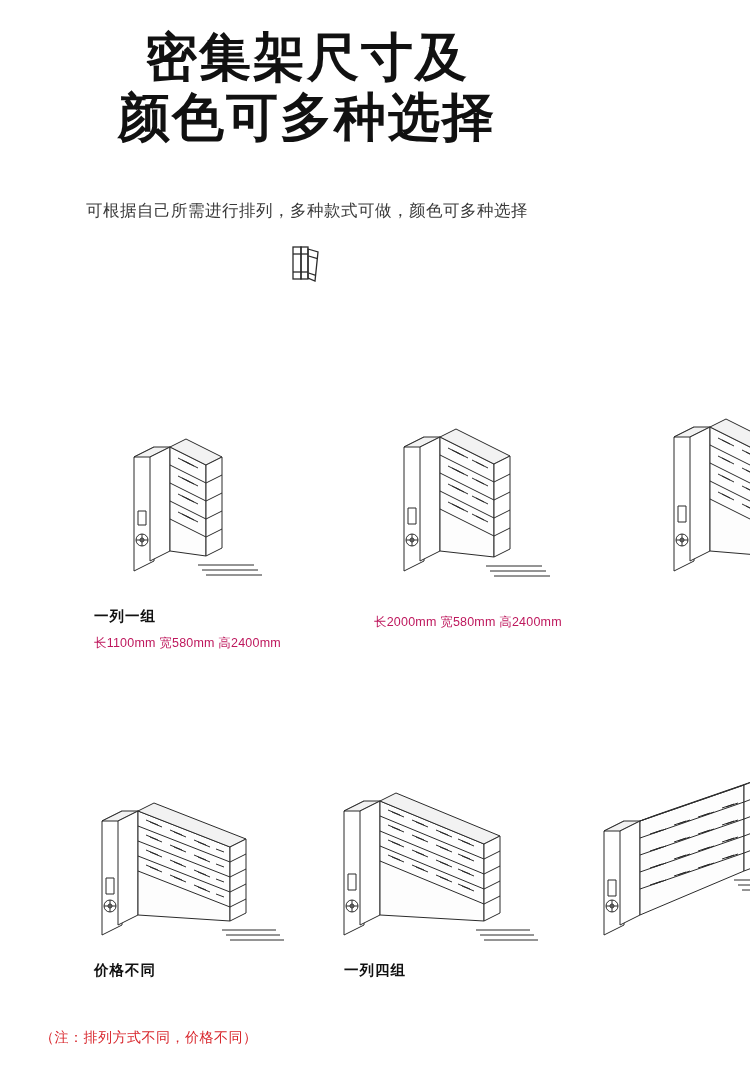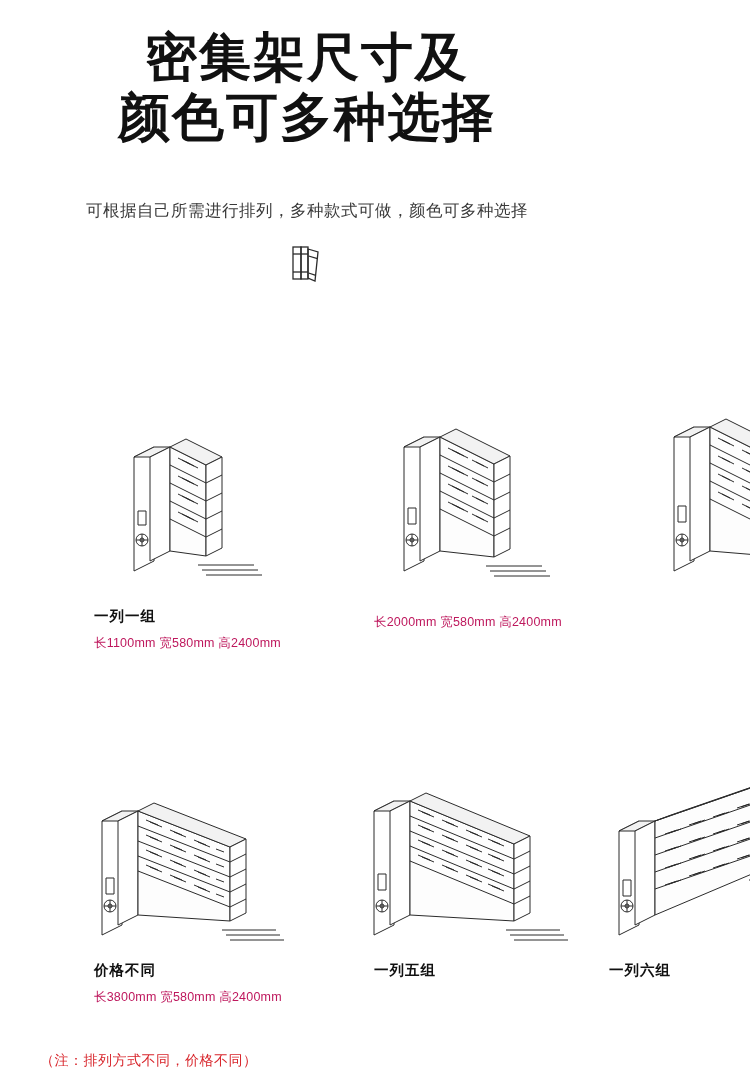--- a/index.html
+++ b/index.html
@@ -112,21 +112,21 @@
     text-align: center;
   }
   .row-2 {
     margin-top: 82px;
   }
 
   
   .footnote {
     position: absolute;
     left: 40px;
-    bottom: 5px;
+    bottom: 28px;
     color: #d8262c;
     font-size: 14px;
     letter-spacing: 0.5px;
   }
 </style>
 </head>
 <body>
 
 <div class="page">
 
@@ -271,21 +271,20 @@
               <path d="M172 128 L188 120 M172 143 L188 135 M172 158 L188 150 M172 173 L188 165"></path>
               <path d="M88 86 L100 91 M92 88 L104 93 M112 96 L124 101 M116 98 L128 103 M136 106 L148 111 M140 108 L152 113 M158 115 L166 118"></path>
               <path d="M88 101 L100 106 M92 103 L104 108 M112 111 L124 116 M116 113 L128 118 M136 121 L148 126 M140 123 L152 128 M158 130 L166 133"></path>
               <path d="M88 116 L100 121 M92 118 L104 123 M112 126 L124 131 M116 128 L128 133 M136 136 L148 141 M140 138 L152 143 M158 145 L166 148"></path>
               <path d="M88 131 L100 136 M92 133 L104 138 M112 141 L124 146 M116 143 L128 148 M136 151 L148 156 M140 153 L152 158 M158 160 L166 163"></path>
               <path d="M164 196 L218 196 M168 201 L222 201 M172 206 L226 206"></path>
             </g>
           </svg>
         </div>
         <div class="cell-title">价格不同</div>
-        <div class="cell-dims">长3800mm 宽580mm 高2400mm</div>
       </div>
 
       <div class="cell">
         <div class="art">
           <svg width="250" height="225" viewBox="0 0 250 225" xmlns="http://www.w3.org/2000/svg">
             <g fill="none" stroke="#2b2b2b" stroke-width="1" stroke-linejoin="round">
               <path d="M36 77 L56 67 L56 191 L36 201 Z" fill="#ffffff"></path>
               <path d="M36 77 L56 67 L72 67 L52 77 Z" fill="#f2f2f2"></path>
               <path d="M52 77 L72 67 L72 181 L52 191 Z" fill="#ffffff"></path>
               <circle cx="44" cy="172" r="6"></circle>
@@ -298,21 +297,21 @@
               <path d="M72 82 L176 125 M72 97 L176 140 M72 112 L176 155 M72 127 L176 170"></path>
               <path d="M176 125 L192 117 M176 140 L192 132 M176 155 L192 147 M176 170 L192 162"></path>
               <path d="M80 76 L92 81 M84 78 L96 83 M104 86 L116 91 M108 88 L120 93 M128 96 L140 101 M132 98 L144 103 M150 105 L162 110 M154 107 L166 112"></path>
               <path d="M80 91 L92 96 M84 93 L96 98 M104 101 L116 106 M108 103 L120 108 M128 111 L140 116 M132 113 L144 118 M150 120 L162 125 M154 122 L166 127"></path>
               <path d="M80 106 L92 111 M84 108 L96 113 M104 116 L116 121 M108 118 L120 123 M128 126 L140 131 M132 128 L144 133 M150 135 L162 140 M154 137 L166 142"></path>
               <path d="M80 121 L92 126 M84 123 L96 128 M104 131 L116 136 M108 133 L120 138 M128 141 L140 146 M132 143 L144 148 M150 150 L162 155 M154 152 L166 157"></path>
               <path d="M168 196 L222 196 M172 201 L226 201 M176 206 L230 206"></path>
             </g>
           </svg>
         </div>
-        <div class="cell-title">一列五组</div>
+        <div class="cell-title">一列四组</div>
       </div>
 
       <div class="cell">
         <div class="art">
           <svg width="250" height="225" viewBox="0 0 250 225" xmlns="http://www.w3.org/2000/svg">
             <g fill="none" stroke="#2b2b2b" stroke-width="1" stroke-linejoin="round">
               <path d="M46 97 L66 87 L66 191 L46 201 Z" fill="#ffffff"></path>
               <path d="M46 97 L66 87 L82 87 L62 97 Z" fill="#f2f2f2"></path>
               <path d="M62 97 L82 87 L82 181 L62 191 Z" fill="#ffffff"></path>
               <circle cx="54" cy="172" r="6"></circle>
@@ -325,21 +324,20 @@
               <path d="M82 104 L186 68 M82 121 L186 85 M82 138 L186 102 M82 155 L186 119"></path>
               <path d="M186 68 L202 62 M186 85 L202 79 M186 102 L202 96 M186 119 L202 113"></path>
               <path d="M92 100 L104 96 M96 99 L108 95 M116 91 L128 87 M120 90 L132 86 M140 83 L152 79 M144 82 L156 78 M164 74 L176 70 M168 73 L180 69"></path>
               <path d="M92 117 L104 113 M96 116 L108 112 M116 108 L128 104 M120 107 L132 103 M140 100 L152 96 M144 99 L156 95 M164 91 L176 87 M168 90 L180 86"></path>
               <path d="M92 134 L104 130 M96 133 L108 129 M116 125 L128 121 M120 124 L132 120 M140 117 L152 113 M144 116 L156 112 M164 108 L176 104 M168 107 L180 103"></path>
               <path d="M92 151 L104 147 M96 150 L108 146 M116 142 L128 138 M120 141 L132 137 M140 134 L152 130 M144 133 L156 129 M164 125 L176 121 M168 124 L180 120"></path>
               <path d="M176 146 L228 146 M180 151 L232 151 M184 156 L236 156"></path>
             </g>
           </svg>
         </div>
-        <div class="cell-title">一列六组</div>
       </div>
 
     </div>
   </div>
 
   <div class="footnote">（注：排列方式不同，价格不同）</div>
 
 </div>
 
 </body></html>

